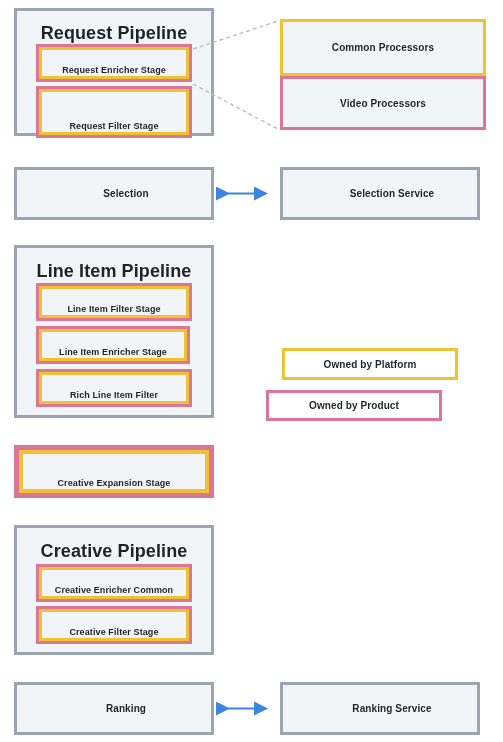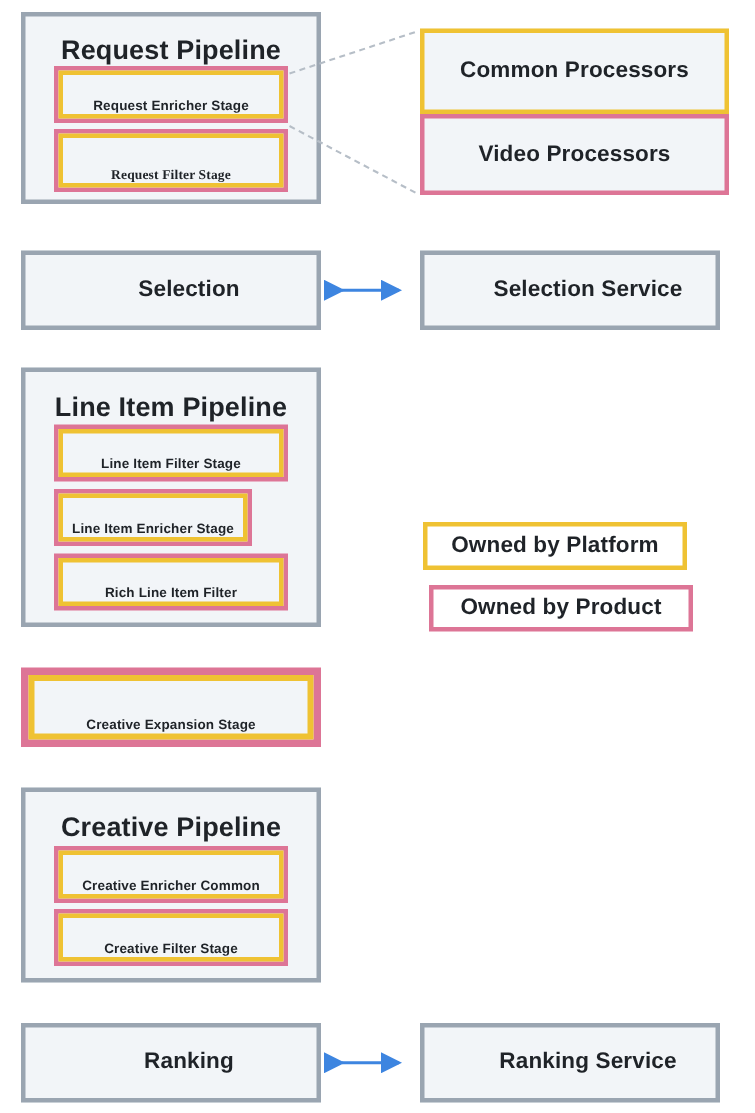--- a/index.html
+++ b/index.html
@@ -79,21 +79,21 @@
   .stage-label {
     font-size: 9px;
     font-weight: bold;
     color: #1f2328;
     letter-spacing: 0.1px;
     text-align: center;
     line-height: 1.1;
   }
 
   .box-label {
-    font-size: 15px;
+    font-size: 10px;
     font-weight: bold;
     color: #1f2328;
     letter-spacing: 0.1px;
     text-align: center;
     line-height: 1.1;
   }
 
   
   .owner-box {
     background: #f2f5f8;
@@ -130,21 +130,21 @@
   <div class="node container-box" style="left:14px; top:8px; width:200px; height:128px;">
     <div class="pipeline-title" style="top:12px;">Request Pipeline</div>
   </div>
 
   <div class="node stage-box" style="left:36px; top:44px; width:156px; height:38px;">
     <div class="stage-inner">
       <span class="stage-label">Request Enricher Stage</span>
     </div>
   </div>
 
-  <div class="node stage-box" style="left:36px; top:86px; width:156px; height:42px;font-family:Liberation Serif, serif;">
+  <div class="node stage-box" style="left:36px; top:86px; width:156px; height:52px;">
     <div class="stage-inner">
       <span class="stage-label">Request Filter Stage</span>
     </div>
   </div>
 
   <div class="node owner-box platform" style="left:280px; top:19px; width:206px; height:57px;">
     <span class="box-label">Common Processors</span>
   </div>
 
   <div class="node owner-box product" style="left:280px; top:76px; width:206px; height:54px;">
@@ -162,37 +162,37 @@
   <div class="node container-box" style="left:14px; top:245px; width:200px; height:173px;">
     <div class="pipeline-title" style="top:13px;">Line Item Pipeline</div>
   </div>
 
   <div class="node stage-box" style="left:36px; top:283px; width:156px; height:38px;">
     <div class="stage-inner">
       <span class="stage-label">Line Item Filter Stage</span>
     </div>
   </div>
 
-  <div class="node stage-box" style="left:36px; top:326px; width:132px; height:38px;">
+  <div class="node stage-box" style="left:36px; top:326px; width:154px; height:38px;">
     <div class="stage-inner">
       <span class="stage-label">Line Item Enricher Stage</span>
     </div>
   </div>
 
   <div class="node stage-box" style="left:36px; top:369px; width:156px; height:38px;">
     <div class="stage-inner">
       <span class="stage-label">Rich Line Item Filter</span>
     </div>
   </div>
 
   <div class="node legend-box platform" style="left:282px; top:348px; width:176px; height:32px;">
     <span class="box-label">Owned by Platform</span>
   </div>
 
-  <div class="node legend-box product" style="left:286px; top:390px; width:176px; height:31px;">
+  <div class="node legend-box product" style="left:266px; top:390px; width:176px; height:31px;">
     <span class="box-label">Owned by Product</span>
   </div>
 
   <div class="node stage-box thick" style="left:14px; top:445px; width:200px; height:53px;">
     <div class="stage-inner">
       <span class="stage-label">Creative Expansion Stage</span>
     </div>
   </div>
 
   <div class="node container-box" style="left:14px; top:525px; width:200px; height:130px;">

